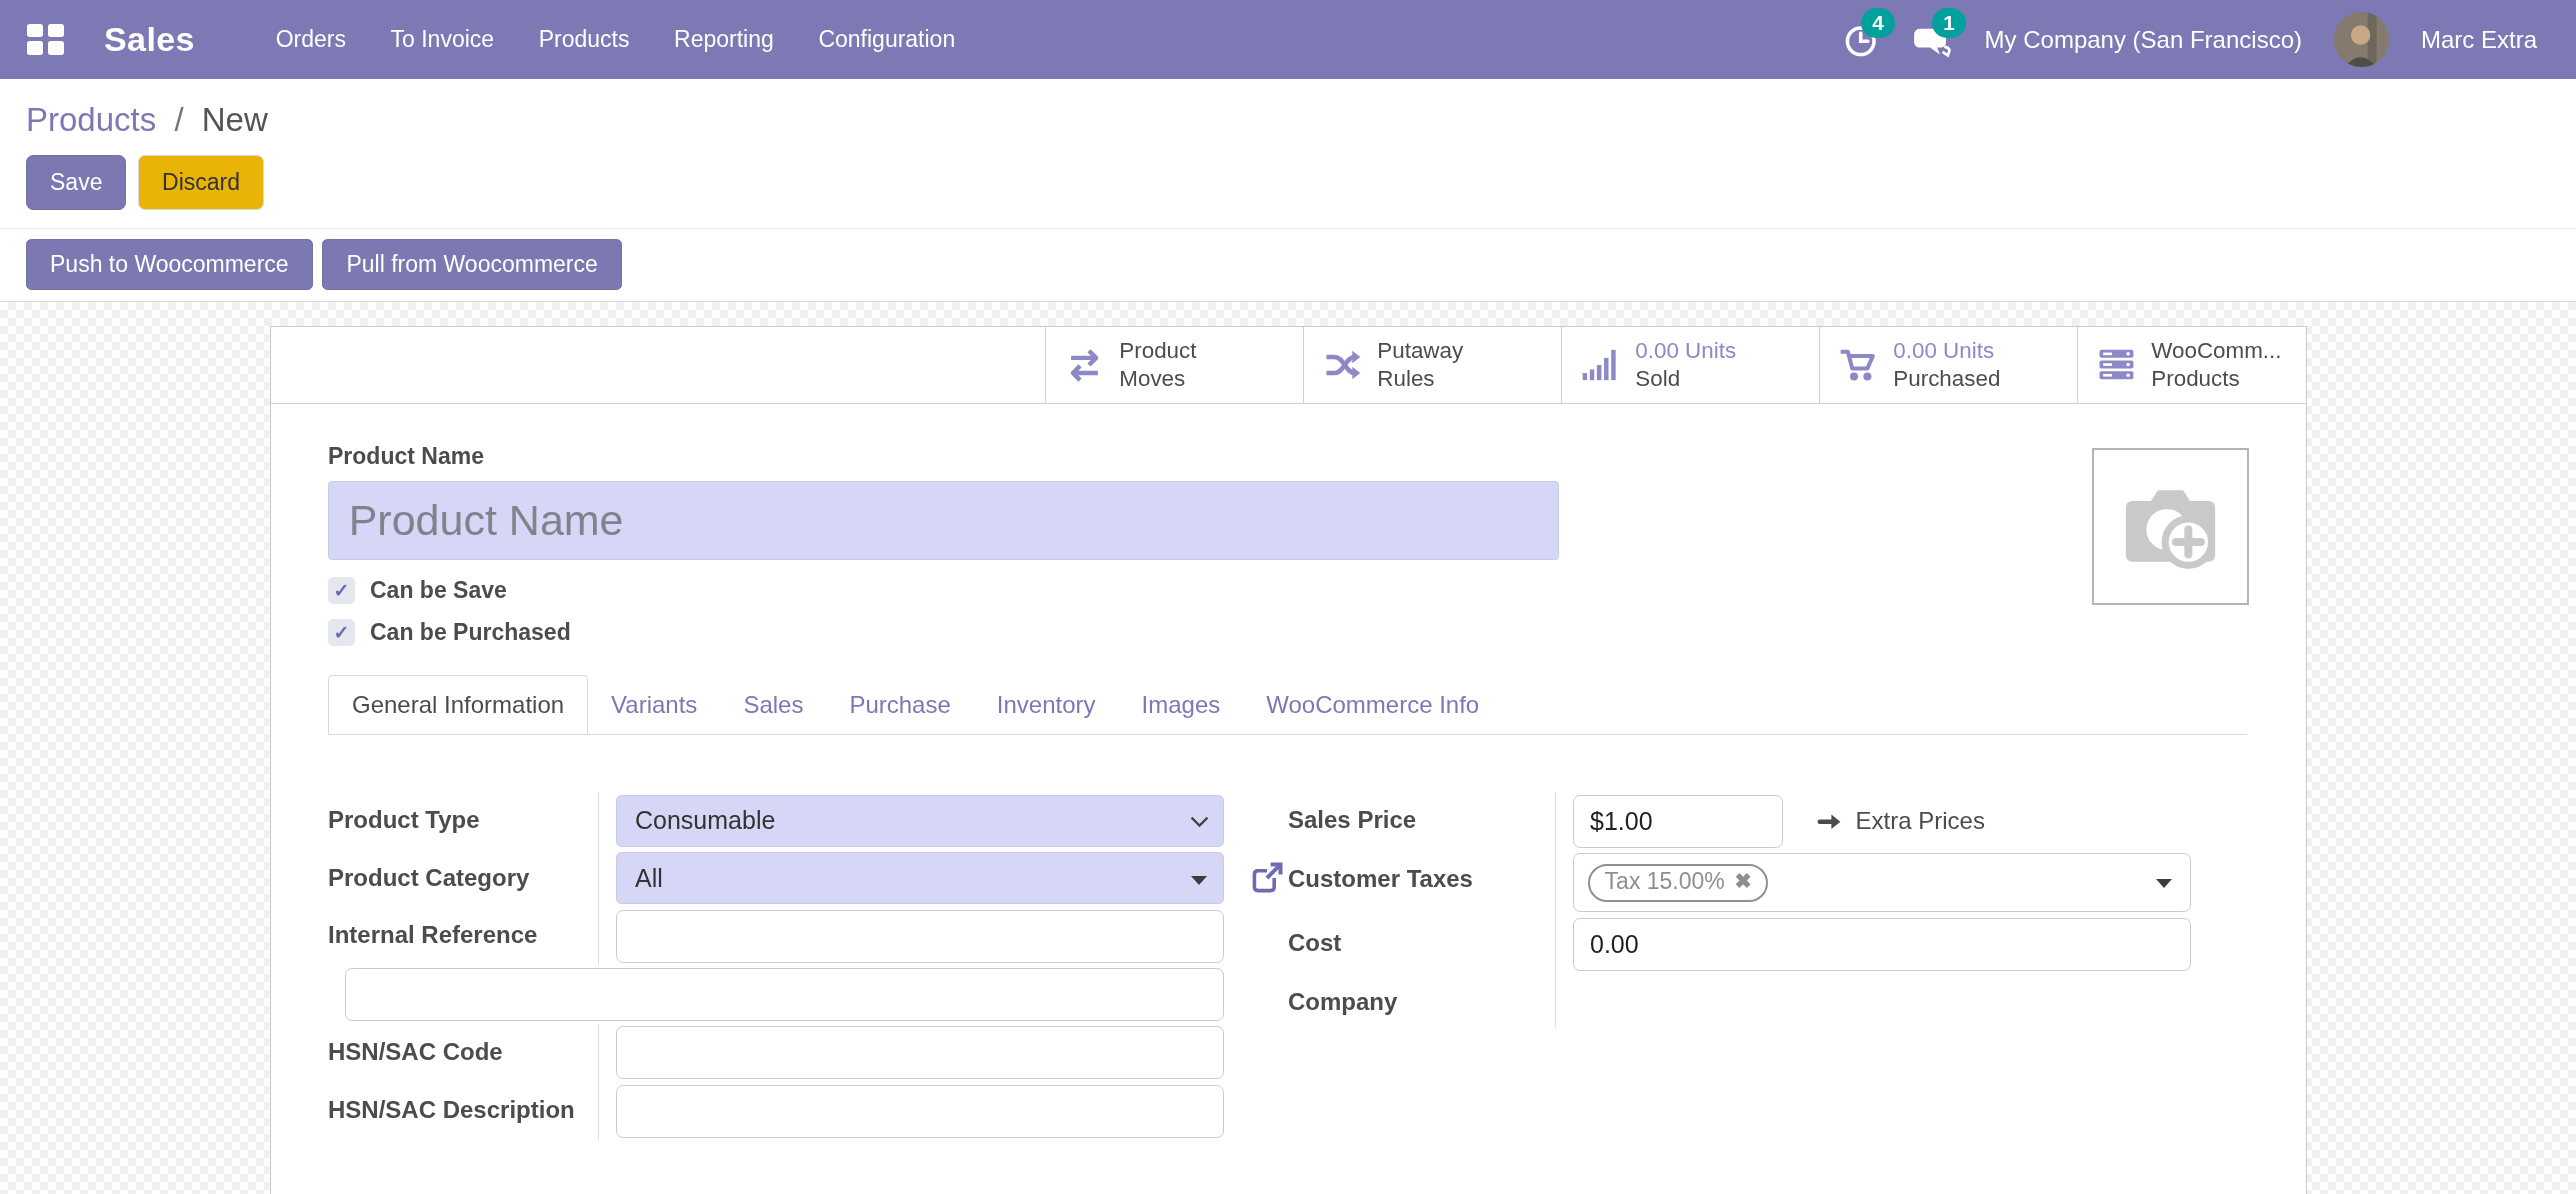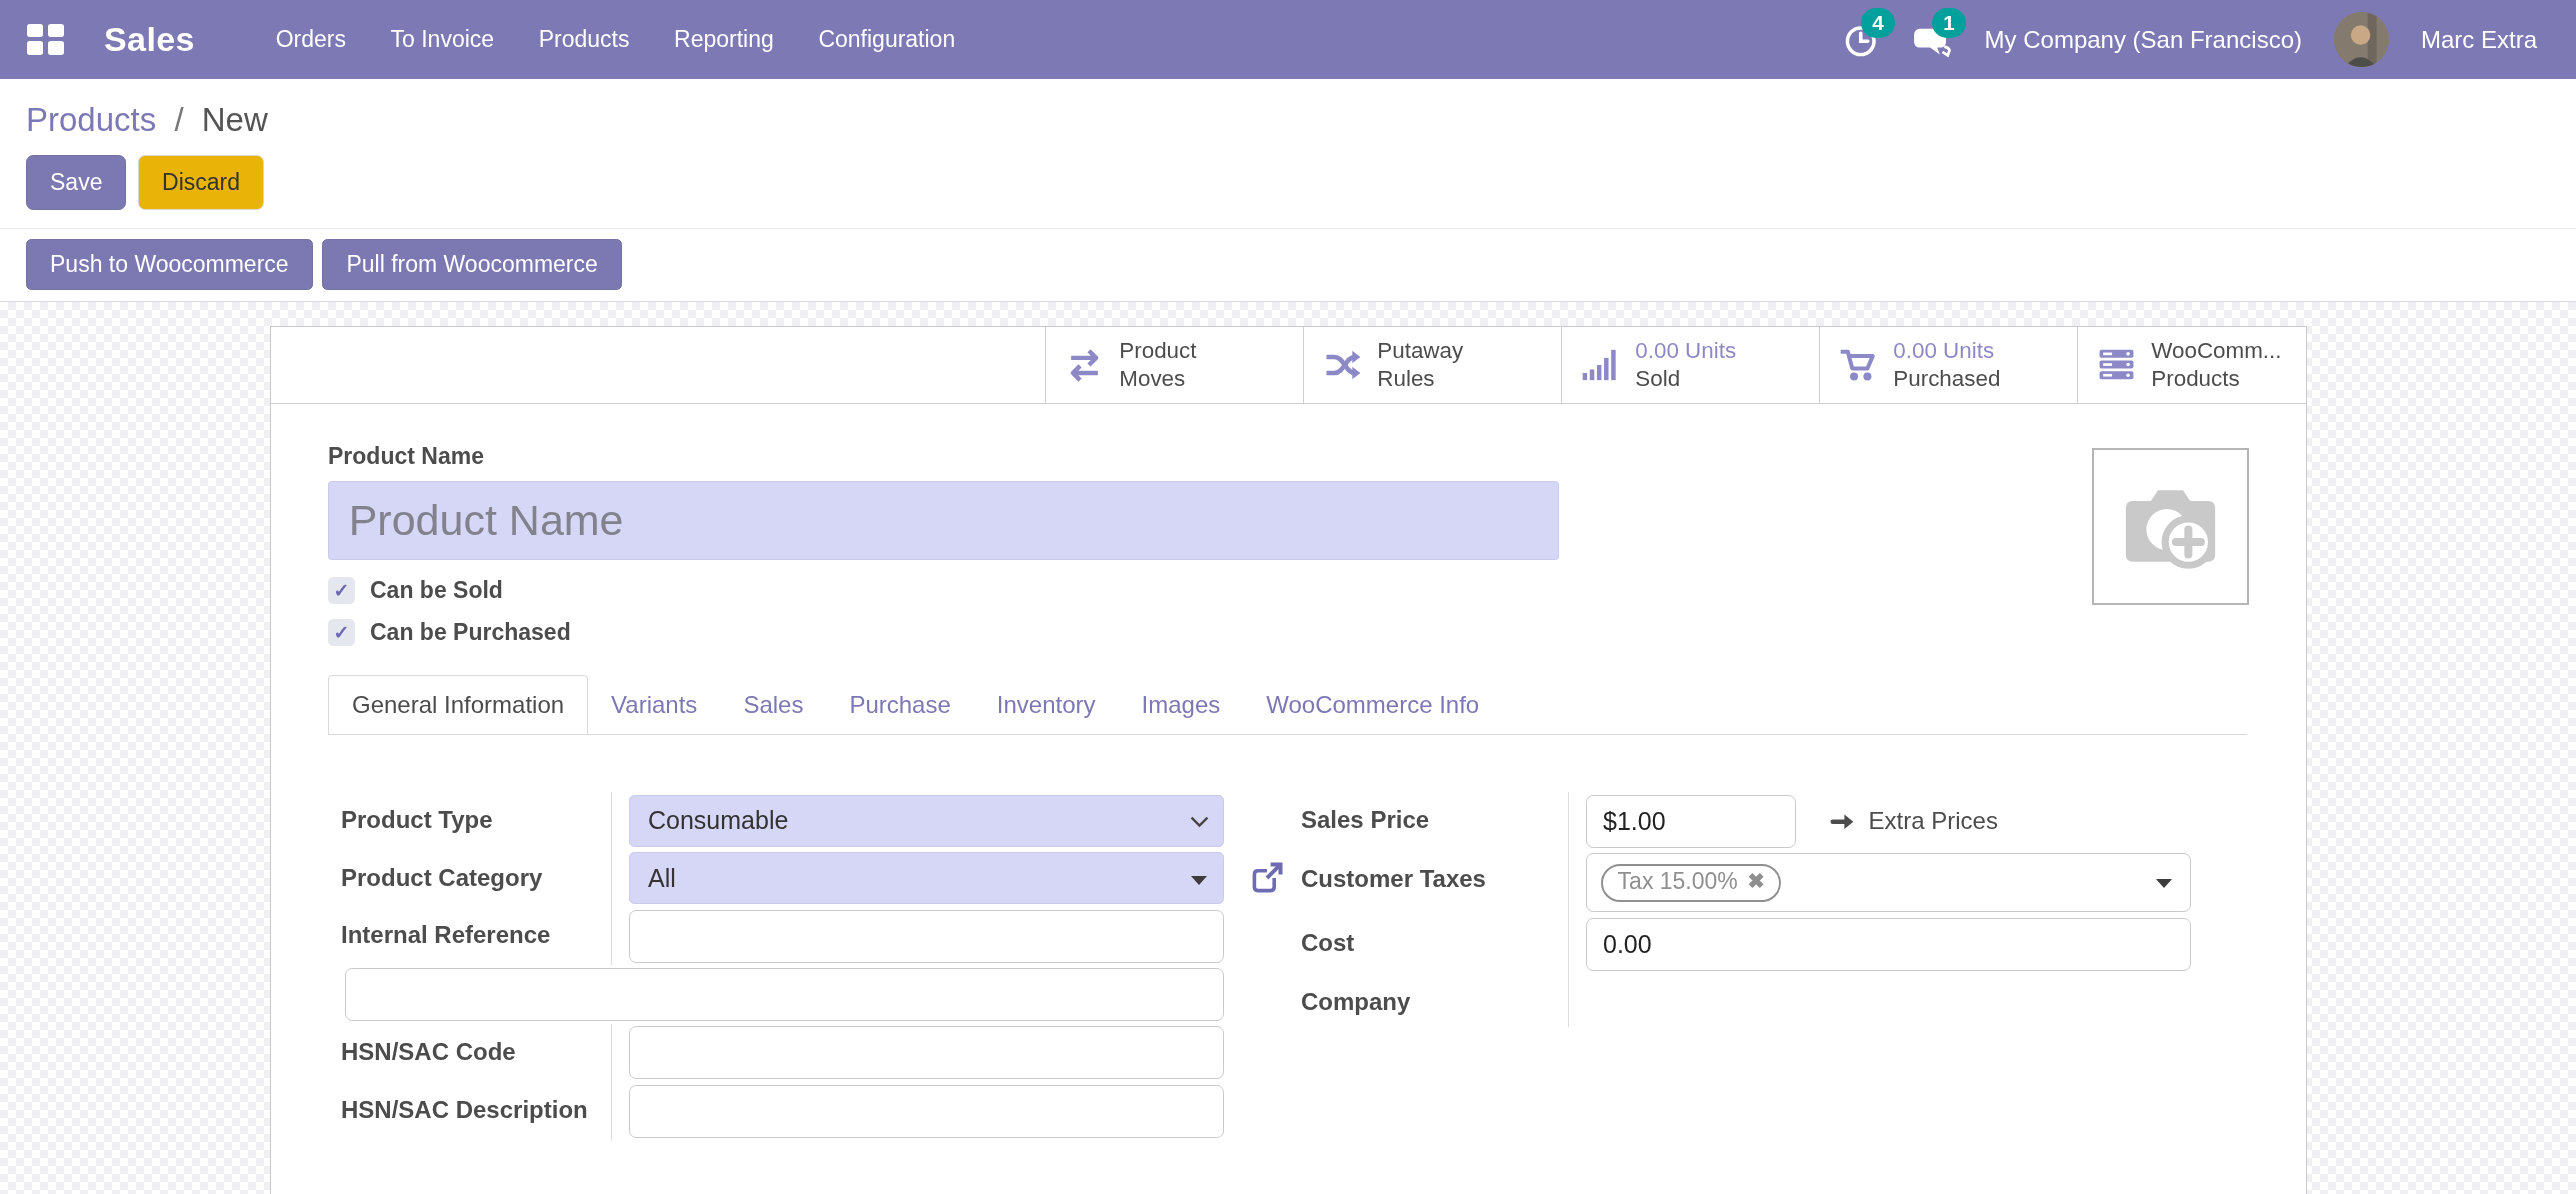--- a/index.html
+++ b/index.html
@@ -76,21 +76,21 @@
   
   .tabs { margin-top:29.5px; display:flex; border-bottom:0.9px solid #d9d9d9; }
   .tab { font-size:24px; padding:0 23px; height:59px; display:flex; align-items:center; color:#7c78b5; cursor:pointer; position:relative; }
   .tab.active { background:#fff; border:0.9px solid #d9d9d9; border-bottom:none; color:#4c4c4c; border-radius:4.5px 4.5px 0 0; margin-bottom:-0.9px; }
 
   
   .form-grid { display:flex; padding-top:57px; }
   .group-left { width:896px; flex:none; }
   .group-right { margin-left:64px; flex:none; width:903px; }
   .row { display:flex; align-items:stretch; }
-  .row-label { width:271px; flex:none; border-right:0.9px solid #dcdcdc; padding:13.4px 14.3px 7.2px 0; font-size:24px; font-weight:700; color:#4c4c4c; line-height:1.25;margin-left:13px; }
+  .row-label { width:271px; flex:none; border-right:0.9px solid #dcdcdc; padding:13.4px 14.3px 7.2px 0; font-size:24px; font-weight:700; color:#4c4c4c; line-height:1.25; }
   .group-right .row-label { width:268px; }
   .row-field { flex:1; padding:2.7px 0 2.7px 17px; position:relative; }
   .select-control { height:52px; background:#d6d6f7; border:0.9px solid #c9c9ec; border-radius:5.4px; display:flex; align-items:center; padding:0 18px; font-size:25px; color:#333; position:relative; cursor:pointer; }
   .select-control .chev { position:absolute; right:12.5px; top:18px; }
   .select-control .caret { position:absolute; right:16px; top:23px; width:0; height:0; border-left:8px solid transparent; border-right:8px solid transparent; border-top:9.8px solid #3c3c3c; }
   .text-input { width:100%; height:53px; border:0.9px solid #c9c9c9; border-radius:7.2px; font-size:25px; padding:0 16px; color:#222; background:#fff; font-family:"Liberation Sans",sans-serif; outline:none; }
   .ext-link { position:absolute; left:calc(100% + 25px); top:10.7px; cursor:pointer; }
   .price-cell { display:flex; align-items:center; gap:34px; }
   .price-input { width:210px; }
   .extra-prices { display:flex; align-items:center; gap:11.6px; font-size:24px; color:#4c4c4c; cursor:pointer; white-space:nowrap; }
@@ -245,21 +245,21 @@
 
     <div class="sheet-body">
 
       <div class="name-block">
         <div class="field-label">Product Name</div>
         <input class="name-input" type="text" placeholder="Product Name" style="">
       </div>
 
       <div class="checkbox-row">
         <div class="checkbox">✓</div>
-        <div class="checkbox-label">Can be Sold</div>
+        <div class="checkbox-label">Can be Save</div>
       </div>
       <div class="checkbox-row">
         <div class="checkbox">✓</div>
         <div class="checkbox-label">Can be Purchased</div>
       </div>
 
       <div class="tabs">
         <div class="tab active">General Information</div>
         <div class="tab">Variants</div>
         <div class="tab">Sales</div>

